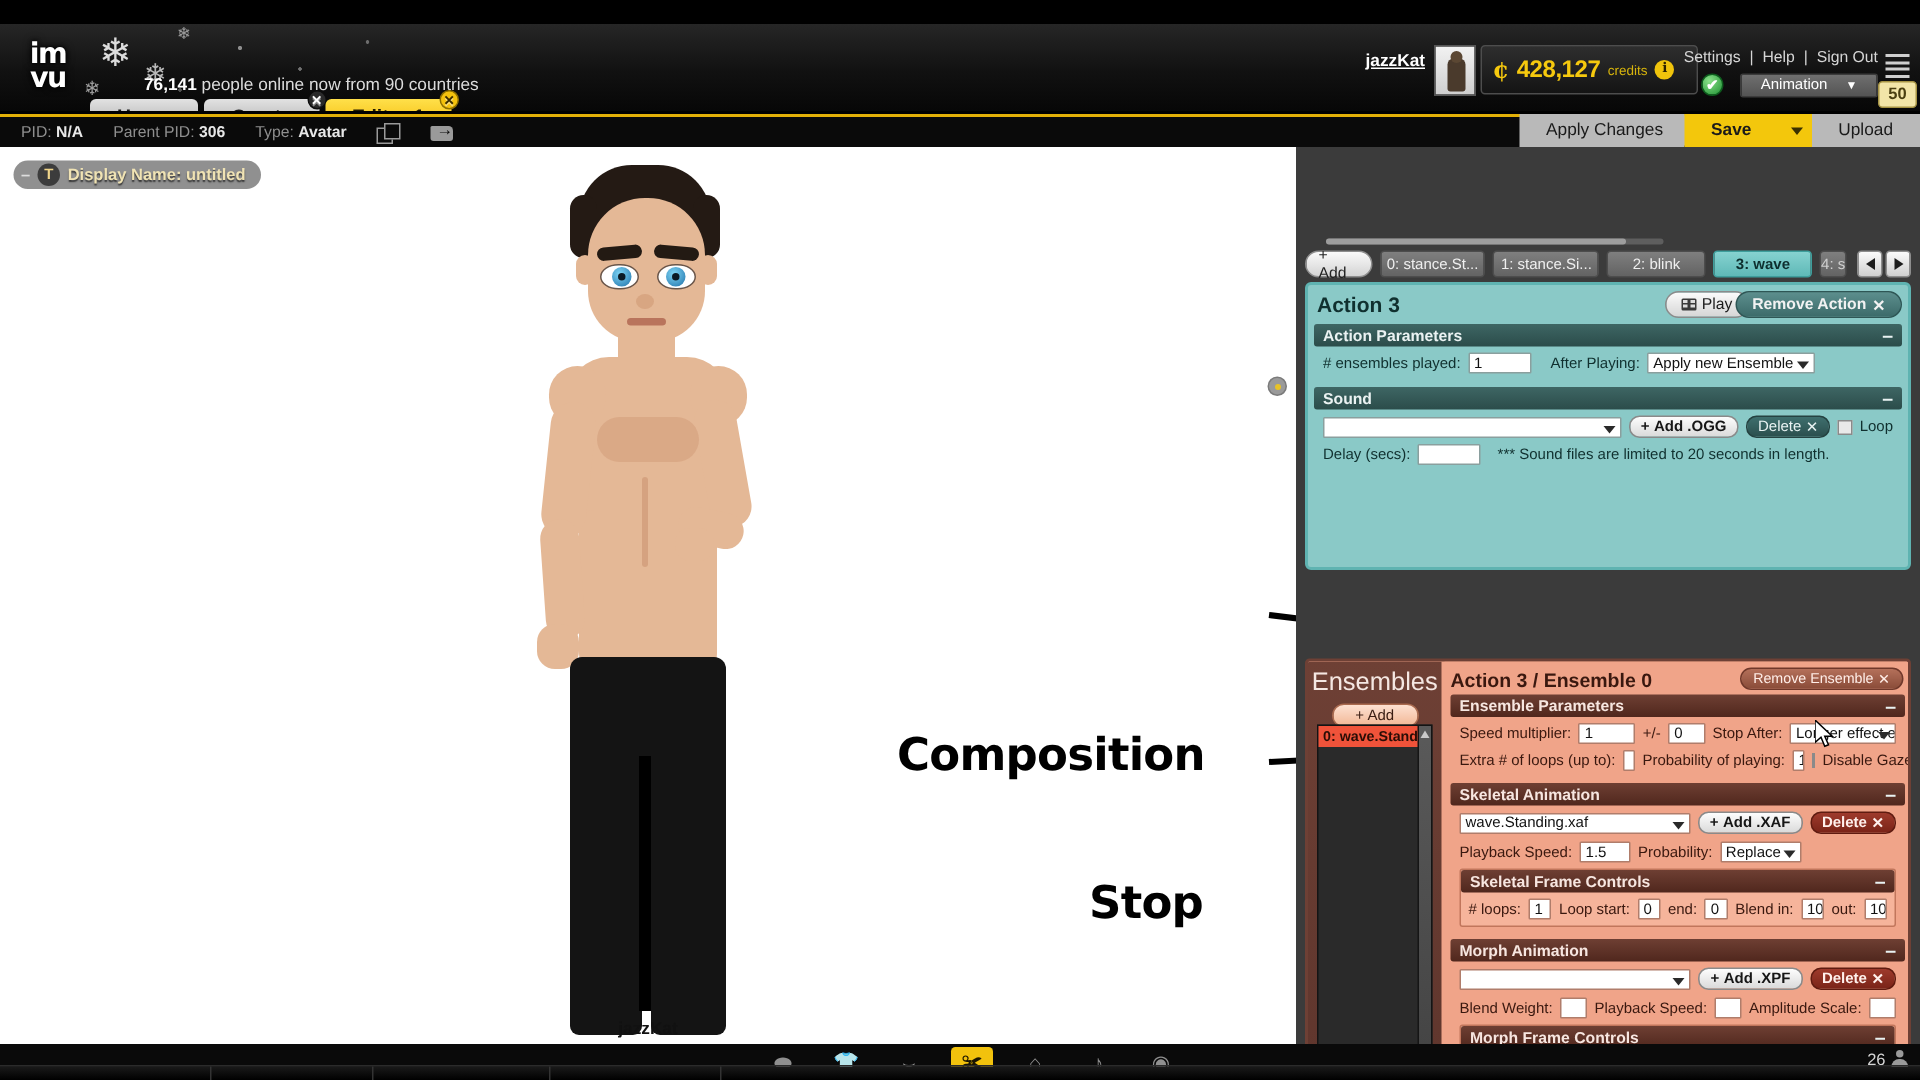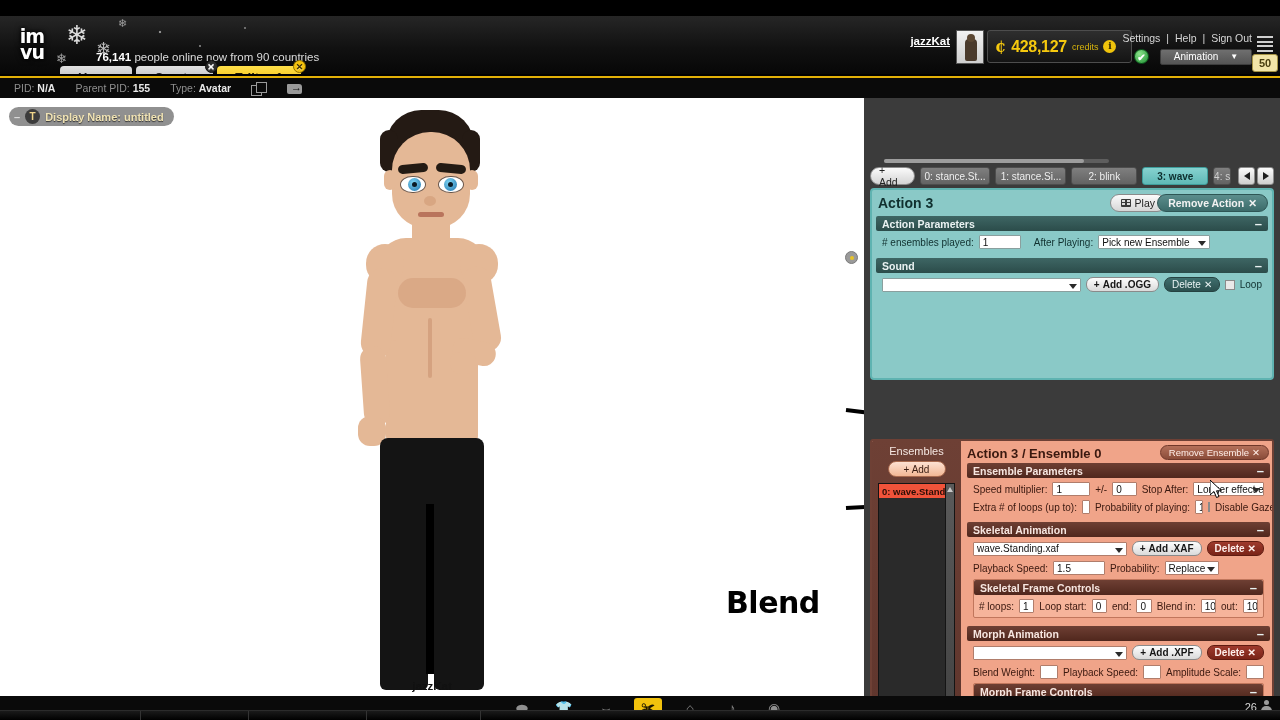--- a/index.html
+++ b/index.html
@@ -330,21 +330,21 @@
 
   
   .ens-wrap {
     position: absolute; left: 6px; top: 313px; width: 404px; height: 380px;
     background: #f0a489; border: 2px solid #6e4035; border-radius: 3px; overflow: hidden;
   }
   .ens-side {
     position: absolute; left: 0; top: 0; width: 89px; height: 376px;
     background: linear-gradient(#6e4035, #5a322a);
   }
-  .ens-title { text-align: center; color: #f5e7e2; font-size: 11px; padding-top: 4px; }
+  .ens-title { text-align: center; color: #f5e7e2; font-size: 17px; padding-top: 4px; }
   .btn-ens-add {
     margin: 4px auto 0 auto; width: 58px; height: 16px; border-radius: 8px;
     background: linear-gradient(#fde1d2,#f2b795); border: 1px solid #a96a4f;
     font-size: 10px; color: #3a1d13; display: flex; align-items: center; justify-content: center; gap: 3px;
   }
   .ens-list {
     position: absolute; left: 6px; top: 42px; width: 77px; height: 326px;
     background: #2a2a2a; border: 1px solid #141414;
   }
   .ens-item {
@@ -489,30 +489,44 @@
     <div class="badge-50">50</div>
   </div>
 
   <div class="pid-bar">
     <span>
       <span>PID:</span>
       <b>N/A</b>
     </span>
     <span>
       <span>Parent PID:</span>
-      <b>155</b>
+      <b>306</b>
     </span>
     <span>
       <span>Type:</span>
       <b>Avatar</b>
     </span>
     <span class="pid-icn copy"></span>
     <span class="pid-icn folder"></span>
   </div>
 
+  <div class="action-btns">
+    <div class="chev grey">
+      <span>Apply Changes</span>
+    </div>
+    <div class="chev gold">
+      <span>Save</span>
+    </div>
+    <div class="chev gold2">
+      <span class="caret-dn"></span>
+    </div>
+    <div class="chev grey2">
+      <span>Upload</span>
+    </div>
+  </div>
 
   <div class="viewport">
 
     <div class="display-name-pill">
       <span class="dnp-minus">–</span>
       <span class="dnp-t">T</span>
       <span class="dnp-text">Display Name: untitled</span>
     </div>
 
     <div class="avatar">
@@ -561,21 +575,22 @@
 
       <div class="pants" style="left:80px;top:330px;width:104px;height:70px;border-radius:8px 8px 0 0;"></div>
       <div class="pants" style="left:80px;top:392px;width:48px;height:190px;border-radius:0 0 6px 6px;"></div>
       <div class="pants" style="left:134px;top:392px;width:50px;height:190px;border-radius:0 0 6px 6px;"></div>
       <div style="position:absolute;left:126px;top:396px;width:8px;height:170px;background:#000;"></div>
     </div>
 
     <div class="vp-handle"></div>
     <div class="vp-username">jazzKat</div>
 
-    <div class="anno anno-blend">Blend</div>
+    <div class="anno anno-composition">Composition</div>
+    <div class="anno anno-blend">Stop</div>
   </div>
 
   <div class="leader" style="left:846px;top:408px;width:262px;height:4px;transform:rotate(7.0deg);transform-origin:left center;"></div>
   <div class="leader" style="left:846px;top:506px;width:276px;height:4px;transform:rotate(-3.0deg);transform-origin:left center;"></div>
 
   <div class="editor">
 
 
     <div class="ed-body">
 
@@ -627,21 +642,21 @@
         <div style="padding:0 4px;">
           <div class="sec-bar">
             <span>Action Parameters</span>
             <span class="minus">–</span>
           </div>
           <div class="sec-body">
             <div class="frow">
               <span class="lbl"># ensembles played:</span>
               <span class="inp" style="width:42px">1</span>
               <span class="lbl" style="margin-left:8px">After Playing:</span>
-              <span class="sel" style="width:112px">Pick new Ensemble</span>
+              <span class="sel" style="width:112px">Apply new Ensemble</span>
             </div>
           </div>
 
           <div class="sec-bar" style="margin-top:4px">
             <span>Sound</span>
             <span class="minus">–</span>
           </div>
           <div class="sec-body">
             <div class="frow">
               <span class="sel" style="width:212px"></span>
@@ -649,20 +664,25 @@
                 <span>+</span>
                   <span>Add .OGG</span>
               </span>
               <span class="btn-sq" style="background:linear-gradient(#3f6f6e,#2b4f4e);border:1px solid #254241;color:#e9f3f3;">
                 <span>Delete</span>
                 <span>✕</span>
               </span>
               <span class="chk"></span>
               <span class="lbl">Loop</span>
             </div>
+            <div class="frow">
+              <span class="lbl">Delay (secs):</span>
+              <span class="inp" style="width:42px"></span>
+              <span class="lbl" style="margin-left:6px">*** Sound files are limited to 20 seconds in length.</span>
+            </div>
           </div>
         </div>
       </div>
 
       <div class="ens-wrap">
 
         <div class="ens-side">
           <div class="ens-title">Ensembles</div>
           <div class="btn-ens-add">
             <span>+ Add</span>
@@ -719,21 +739,21 @@
                 <span>+</span>
                   <span>Add .XAF</span>
               </span>
               <span class="btn-sq btn-delete">
                 <span>Delete</span>
                 <span>✕</span>
               </span>
             </div>
             <div class="frow">
               <span class="lbl">Playback Speed:</span>
-              <span class="inp sub-inp" style="width:52px">1.5</span>
+              <span class="inp sub-inp" style="width:34px">1.5</span>
               <span class="lbl">Probability:</span>
               <span class="sel sub-inp" style="width:54px">Replace</span>
             </div>
 
             <div class="nested">
               <div class="sec-bar brown">
                 <span>Skeletal Frame Controls</span>
                 <span class="minus">–</span>
               </div>
               <div class="sec-body peach" style="padding:4px 5px">

